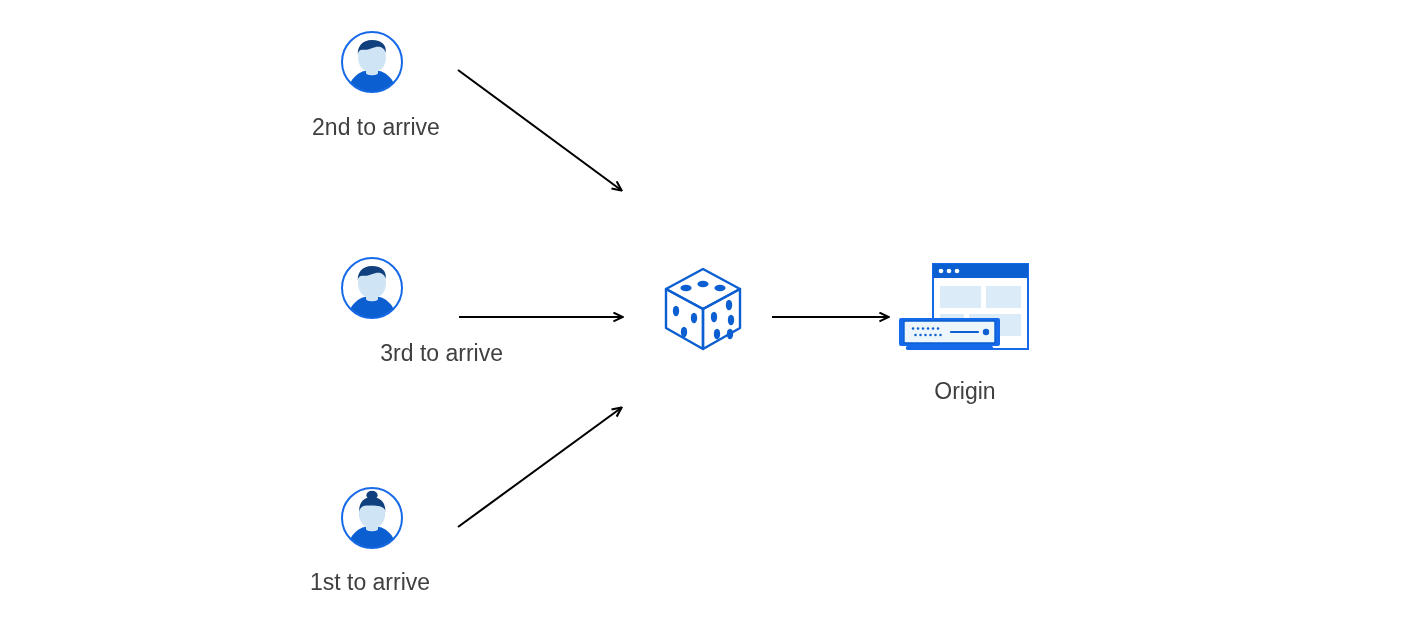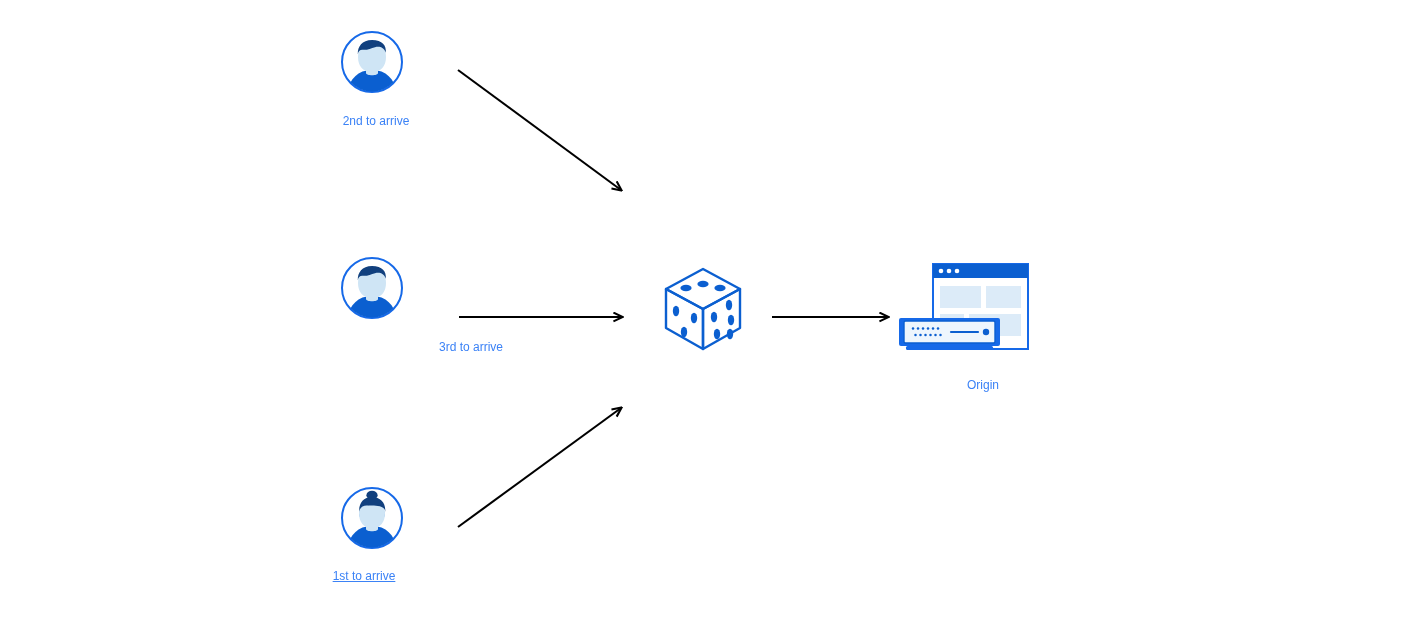--- a/index.html
+++ b/index.html
@@ -17,22 +17,22 @@
     background: #ffffff;
     overflow: hidden;
   }
   .node {
     position: absolute;
   }
   .node-label {
     position: absolute;
     width: 260px;
     text-align: center;
-    font-size: 12px;
-    color: #3b82f6;
+    font-size: 23px;
+    color: #404040;
     font-family: "Liberation Sans", sans-serif;
     white-space: nowrap;
   }
   .arrow-layer {
     position: absolute;
     left: 0;
     top: 0;
     width: 1405px;
     height: 633px;
     pointer-events: none;
@@ -119,21 +119,21 @@
         <ellipse cx="23" cy="28" rx="3.2" ry="4.6" fill="#cfe5f5" stroke="#1669e8" stroke-width="0.9"></ellipse>
         <ellipse cx="41" cy="28" rx="3.2" ry="4.6" fill="#cfe5f5" stroke="#1669e8" stroke-width="0.9"></ellipse>
         <path d="M32 12 C22.5 12 19 19.5 19 27.5 C19 36 23.5 42 32 42 C40.5 42 45 36 45 27.5 C45 19.5 41.5 12 32 12 Z" fill="#cfe5f5"></path>
         <path d="M32 11 C23 11 18.8 17.5 19.2 25.5 C20.2 20.5 24 19.2 28 19.6
                  C33 20.2 39 19 43.4 22 C44.8 23 45.2 24.4 45.2 26
                  C46 17.6 41 11 32 11 Z" fill="#11407e"></path>
         <ellipse cx="32" cy="9.2" rx="5.6" ry="4.4" fill="#11407e"></ellipse>
       </g>
     </svg>
   </div>
-  <div class="node-label" style="left:234px; top:569px;text-decoration:underline;">1st to arrive</div>
+  <div class="node-label" style="left:240px; top:569px;">1st to arrive</div>
 
   <div class="node" style="left:660px; top:264px;">
     <svg class="icon-svg" width="86" height="90" viewBox="0 0 86 90">
       <g fill="none" stroke="#0b5fd0" stroke-width="2.4" stroke-linejoin="round">
 
         <path d="M43 5 L80 25 L43 45 L6 25 Z"></path>
 
         <path d="M6 25 L43 45 L43 85 L6 64 Z"></path>
 
         <path d="M80 25 L80 64 L43 85 L43 45 Z"></path>
@@ -196,15 +196,15 @@
             <circle cx="37.5" cy="79" r="1.25"></circle>
           <circle cx="42.5" cy="79" r="1.25"></circle>
             <circle cx="47.5" cy="79" r="1.25"></circle>
         </g>
         <line x1="58" y1="76" x2="85" y2="76" stroke="#0b5fd0" stroke-width="2.2" stroke-linecap="round"></line>
         <circle cx="93" cy="76" r="3.2" fill="#0b5fd0"></circle>
         <rect x="13" y="90" width="87" height="4" rx="1.5" fill="#1669e8"></rect>
       </g>
     </svg>
   </div>
-  <div class="node-label" style="left:853px; top:378px;">Origin</div>
+  <div class="node-label" style="left:835px; top:378px;">Origin</div>
 
 </div>
 
 </body></html>

